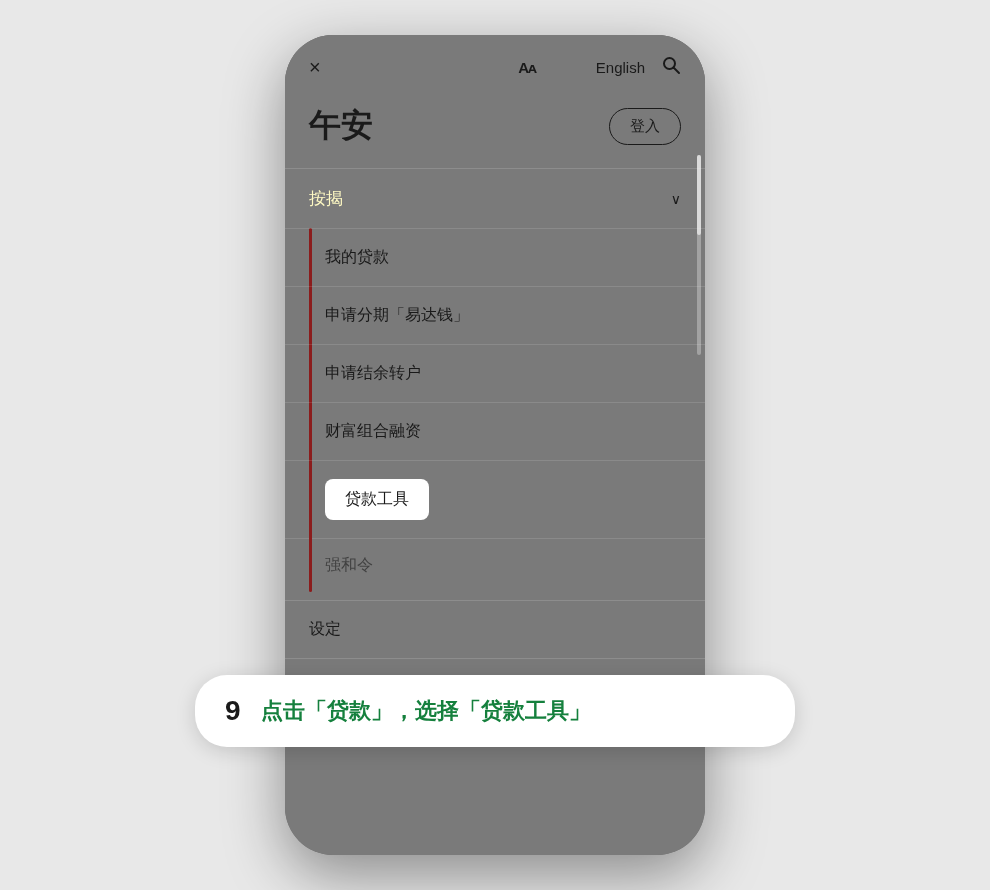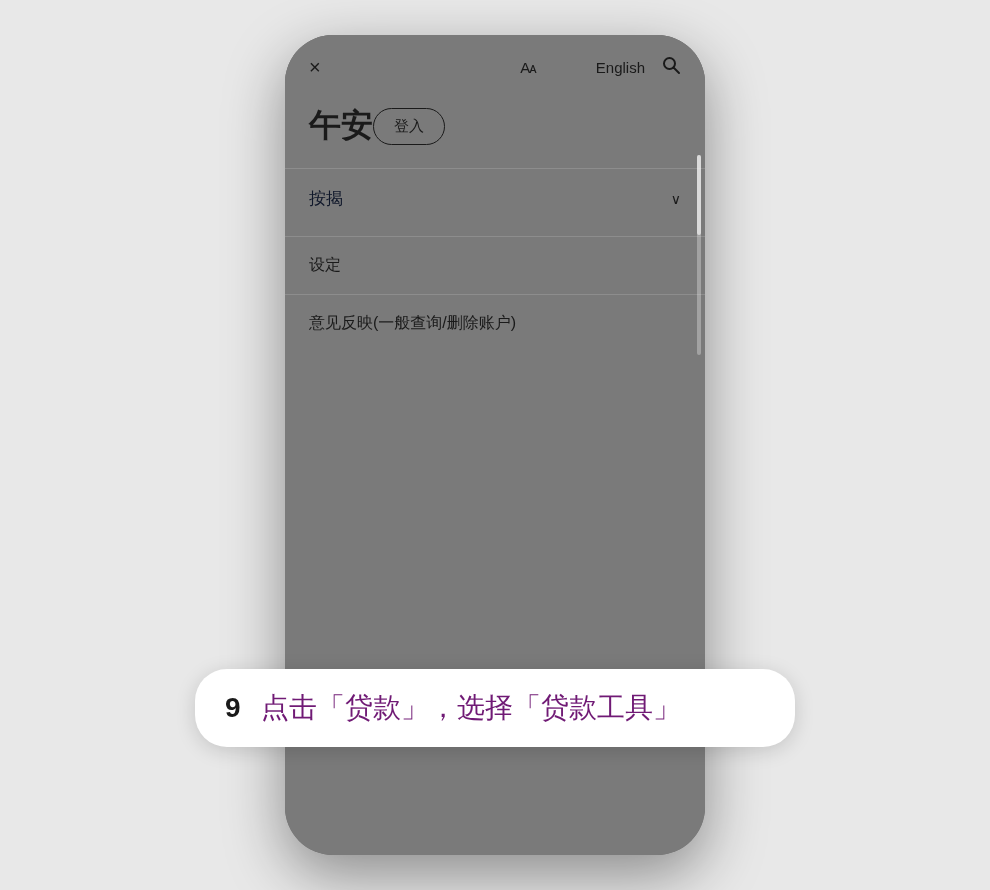--- a/index.html
+++ b/index.html
@@ -60,21 +60,21 @@
     .top-bar-right {
       display: flex;
       align-items: center;
       gap: 16px;
     }
 
     .font-size-btn {
       font-size: 15px;
       color: #1a1a1a;
       cursor: pointer;
-      font-weight: 400;
+      font-weight: 700;
       letter-spacing: -1px;
     }
 
     .lang-btn {
       font-size: 15px;
       color: #1a1a1a;
       cursor: pointer;
       font-weight: 500;
       margin-left: 44px;
     }
@@ -82,21 +82,21 @@
     .search-btn {
       font-size: 18px;
       color: #1a1a1a;
       cursor: pointer;
     }
 
     
     .header-section {
       display: flex;
       align-items: center;
-      justify-content: flex-start;
+      justify-content: space-between;
       padding: 8px 24px 20px 24px;
       background: #7a7a7a;
     }
 
     .greeting-text {
       font-size: 32px;
       font-weight: 600;
       color: #1a1a1a;
     }
 
@@ -123,21 +123,21 @@
       align-items: center;
       justify-content: space-between;
       padding: 18px 24px;
       border-top: 1px solid rgba(255,255,255,0.15);
       cursor: pointer;
       position: relative;
     }
 
     .menu-item-label {
       font-size: 17px;
-      color: #0f172a;
+      color: #fef9c3;
     }
 
     .menu-item-label.active {
       color: #8b1c1c;
     }
 
     .chevron {
       font-size: 14px;
       color: #1a1a1a;
     }
@@ -231,23 +231,23 @@
     }
 
     .step-number {
       font-size: 28px;
       font-weight: 700;
       color: #1a1a1a;
       min-width: 24px;
     }
 
     .instruction-text {
-      font-size: 28px;
-      font-weight: 400;
-      color: #701a75;
+      font-size: 22px;
+      font-weight: 700;
+      color: #15803d;
       white-space: nowrap;
     }
 
     .scrollbar {
       position: absolute;
       right: 4px;
       top: 120px;
       width: 4px;
       height: 200px;
       background: rgba(255,255,255,0.3);
@@ -290,20 +290,49 @@
       </div>
 
       <div class="menu-content">
 
         <div class="menu-item">
           <span class="menu-item-label">按揭</span>
           <span class="chevron">∨</span>
         </div>
 
 
+        <div class="expanded-section">
+          <div class="red-indicator"></div>
+
+          <div class="sub-menu-item">
+            <span class="sub-menu-item-label">我的贷款</span>
+          </div>
+
+          <div class="sub-menu-item">
+            <span class="sub-menu-item-label">申请分期「易达钱」</span>
+          </div>
+
+          <div class="sub-menu-item">
+            <span class="sub-menu-item-label">申请结余转户</span>
+          </div>
+
+          <div class="sub-menu-item">
+            <span class="sub-menu-item-label">财富组合融资</span>
+          </div>
+
+          <div class="sub-menu-item">
+            <div class="tool-button">
+              <span class="tool-button-label">贷款工具</span>
+            </div>
+          </div>
+
+          <div class="partial-item">
+            <span class="partial-label">强和令</span>
+          </div>
+        </div>
 
       </div>
 
       <div class="scrollbar">
         <div class="scrollbar-thumb"></div>
       </div>
 
       <div class="bottom-section">
         <div class="bottom-item">
           <span class="bottom-label">设定</span>

